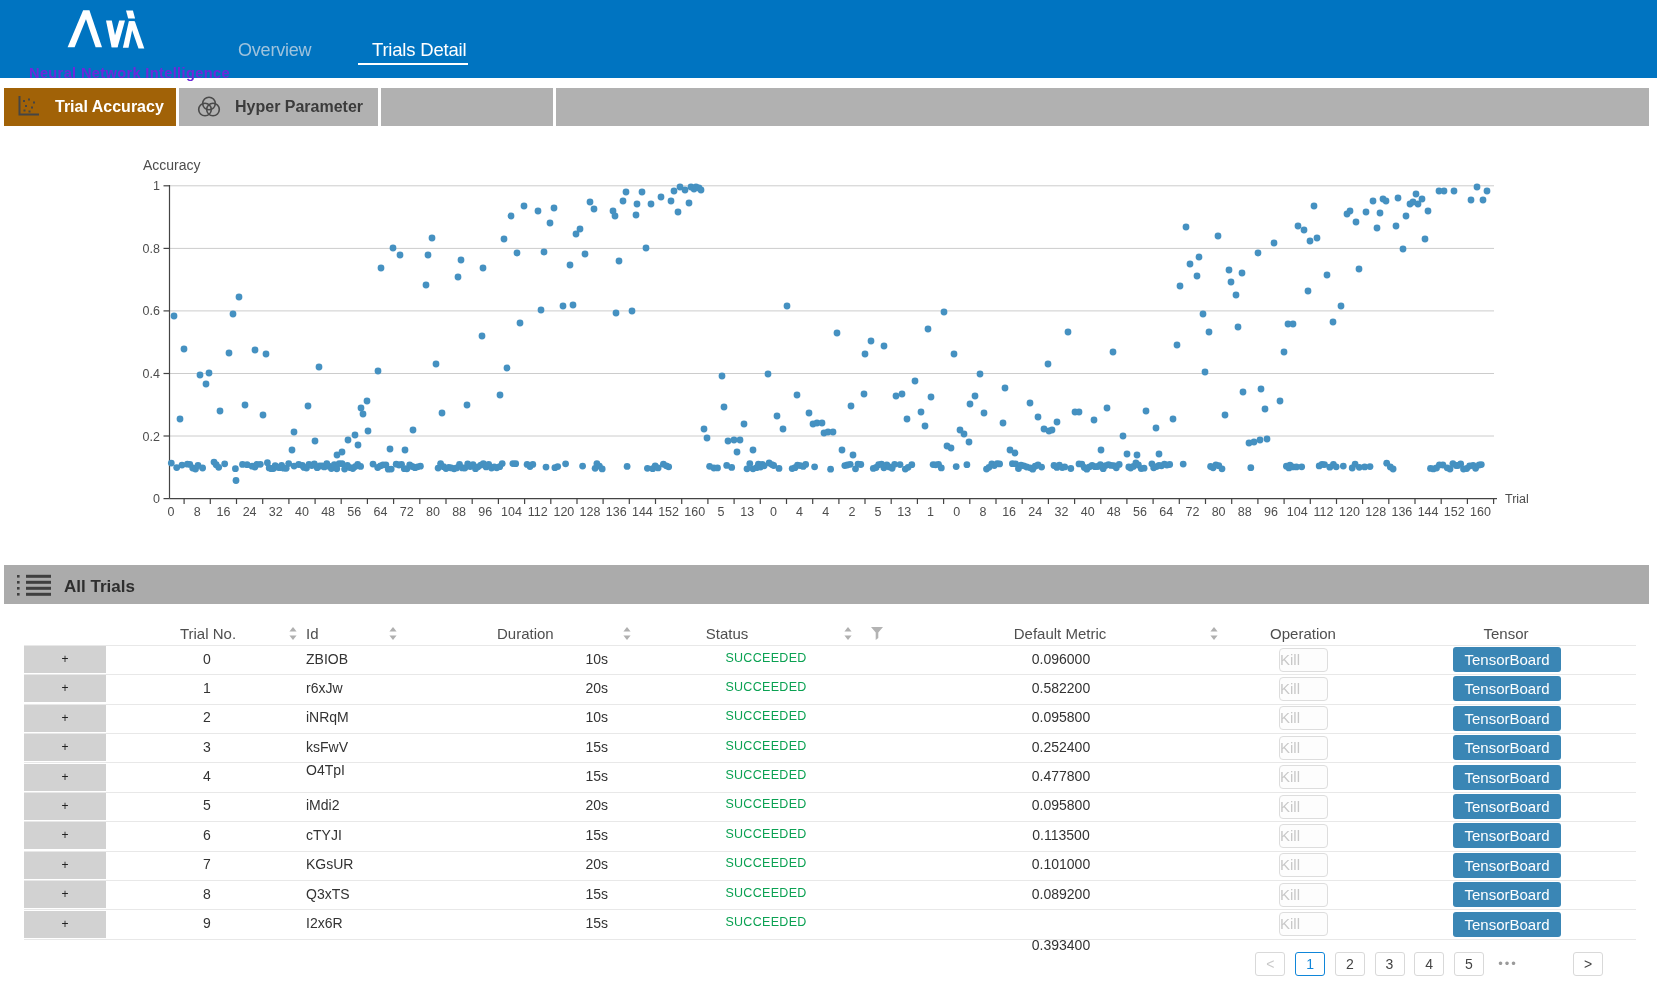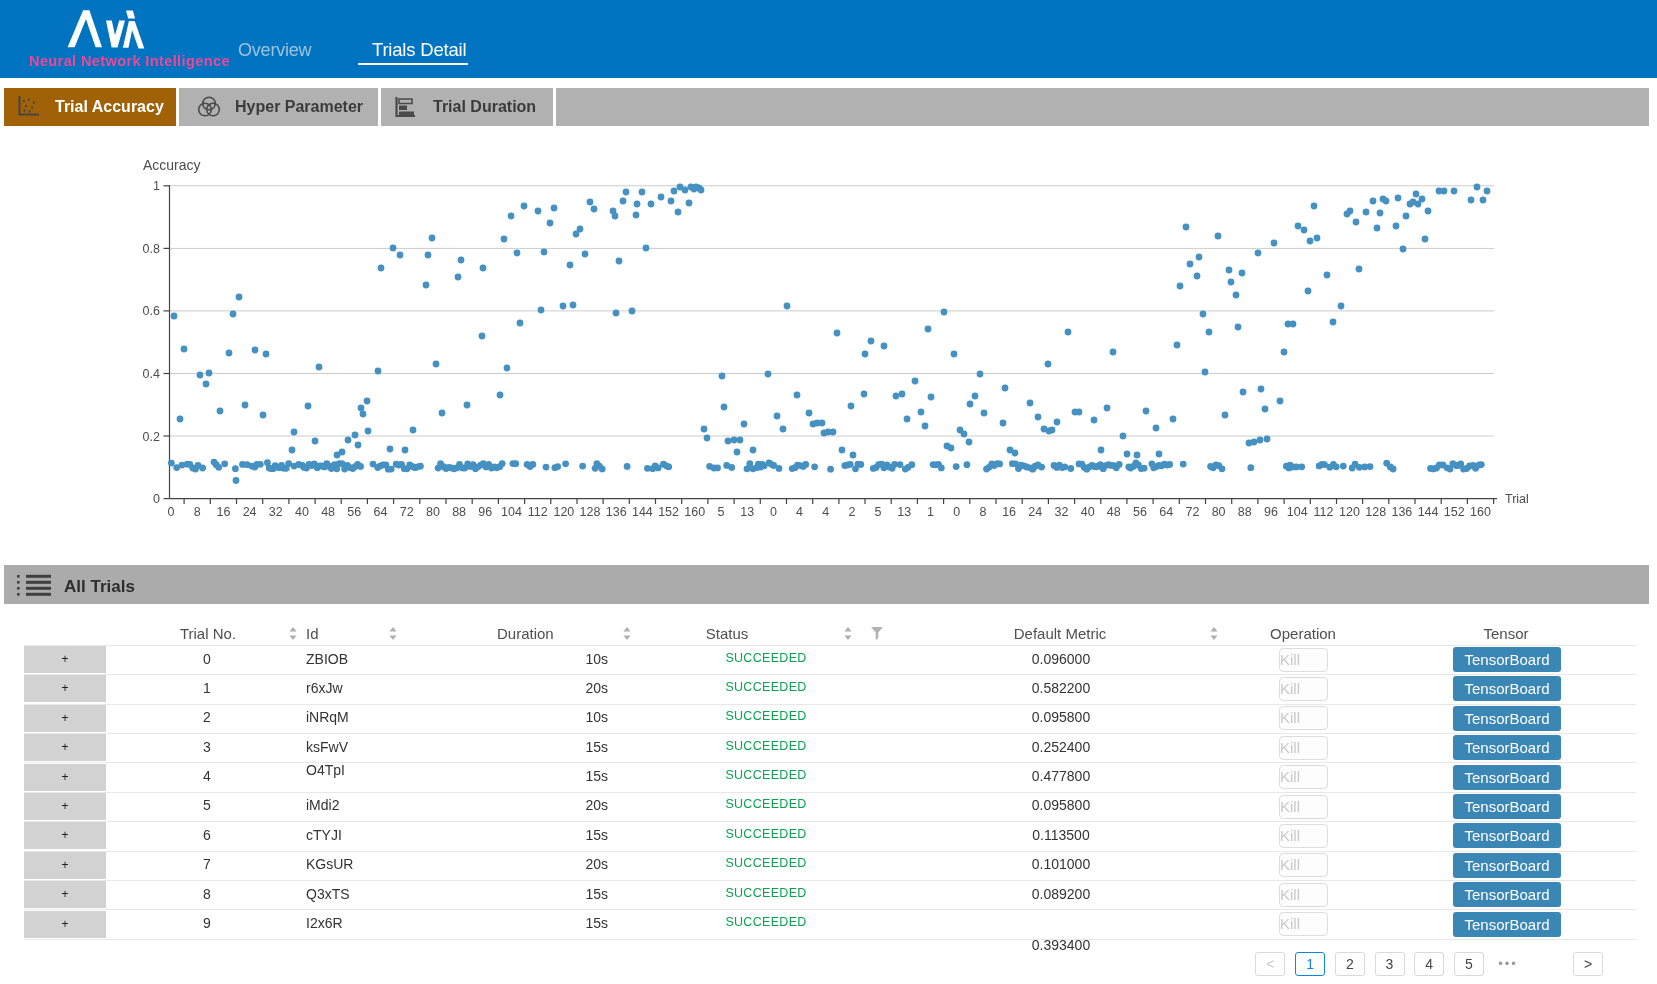--- a/index.html
+++ b/index.html
@@ -2,21 +2,21 @@
 <html><head>
 <meta charset="utf-8">
 <style>
   * { margin:0; padding:0; box-sizing:border-box; }
   html,body { width:1657px; height:984px; background:#fff;
     font-family:"Liberation Sans", sans-serif; overflow:hidden; position:relative; }
   .abs { position:absolute; }
 
   
   #hdr { left:0; top:0; width:1657px; height:78px; background:#0074c1; }
-  #logotext { left:29px; top:53px; color:#ec4899; font-size:14.6px; font-weight:bold; letter-spacing:0.35px; }
+  #logotext { left:29px; top:65px; color:#6d28d9; font-size:14.6px; font-weight:bold; letter-spacing:0.35px; }
   #nav-ov { left:238px; top:40px; font-size:18px; letter-spacing:-0.2px; color:#9fc3dd; }
   #nav-td { left:372px; top:39px; font-size:18.5px; letter-spacing:-0.2px; color:#fff; }
   #nav-ul { left:358px; top:63px; width:110px; height:2px; background:#fff; }
 
   
   #tabbar { left:4px; top:88px; width:1645px; height:38px; background:#b1b1b1; }
   .tab { position:absolute; top:0; height:38px; }
   #tab1 { left:0; width:172px; background:#a16207; }
   #tab2 { left:175px; width:199px; }
   #tab3 { left:377px; width:172px; }
@@ -86,31 +86,20 @@
     <svg style="position:absolute;left:18px;top:8px" width="24" height="22" viewBox="0 0 24 22">
       <g fill="none" stroke="#4a4a4a" stroke-width="1.6">
         <circle cx="12" cy="7.5" r="6.3"></circle>
         <circle cx="8" cy="13.5" r="6.3"></circle>
         <circle cx="16" cy="13.5" r="6.3"></circle>
       </g>
     </svg>
     <div class="tablbl" style="left:56px">Hyper Parameter</div>
   </div>
   <div class="tabsep" style="left:374px"></div>
-  <div class="tab" id="tab3">
-    <svg style="position:absolute;left:14px;top:9px" width="22" height="20" viewBox="0 0 22 20">
-      <path d="M1.5 0 V19 H20" stroke="#4a4a4a" stroke-width="2.2" fill="none"></path>
-      <g fill="#4a4a4a">
-        <rect x="4" y="2" width="13" height="4.5" fill="none" stroke="#4a4a4a" stroke-width="1.5"></rect>
-        <rect x="4" y="8.5" width="8" height="4.5"></rect>
-        <rect x="4" y="14.5" width="15" height="3.5"></rect>
-      </g>
-    </svg>
-    <div class="tablbl" style="left:52px">Trial Duration</div>
-  </div>
   <div class="tabsep" style="left:549px"></div>
 </div>
 
 <svg width="1657" height="540" viewBox="0 0 1657 540" style="position:absolute;left:0;top:0">
     <style>.axl{font:12.5px "Liberation Sans",sans-serif;fill:#4d4d4d}.axt{font:14px "Liberation Sans",sans-serif;fill:#4d4d4d}</style>
     <line x1="169.5" y1="436.0" x2="1494" y2="436.0" stroke="#ccc" stroke-width="1"></line>
     <line x1="169.5" y1="373.5" x2="1494" y2="373.5" stroke="#ccc" stroke-width="1"></line>
     <line x1="169.5" y1="310.9" x2="1494" y2="310.9" stroke="#ccc" stroke-width="1"></line>
     <line x1="169.5" y1="248.4" x2="1494" y2="248.4" stroke="#ccc" stroke-width="1"></line>
     <line x1="169.5" y1="185.8" x2="1494" y2="185.8" stroke="#ccc" stroke-width="1"></line>

